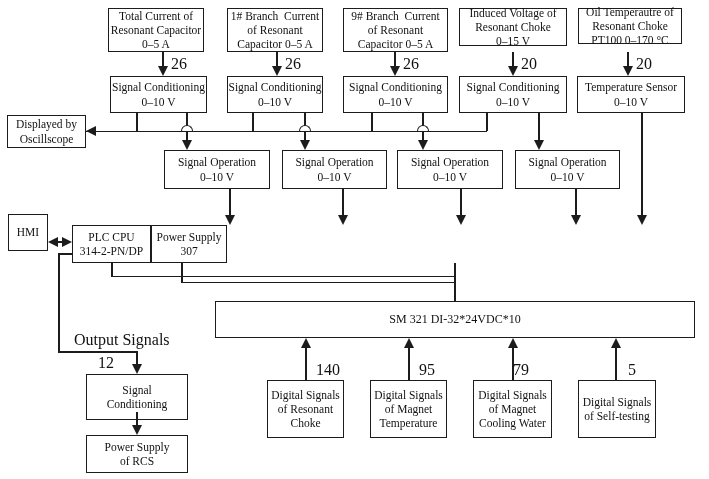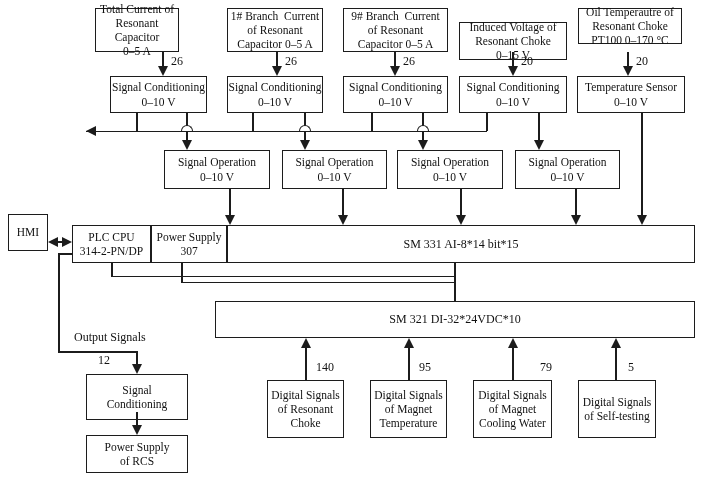--- a/index.html
+++ b/index.html
@@ -13,43 +13,43 @@
   .hline,.vline{position:absolute;background:#1c1c1c;}
   .hline{height:1.5px;}
   .vline{width:1.5px;}
   .ah{position:absolute;width:0;height:0;}
   .ah.down{border-left:5px solid transparent;border-right:5px solid transparent;border-top:10px solid #1c1c1c;}
   .ah.up{border-left:5px solid transparent;border-right:5px solid transparent;border-bottom:10px solid #1c1c1c;}
   .ah.left{border-top:5px solid transparent;border-bottom:5px solid transparent;border-right:10px solid #1c1c1c;}
   .ah.right{border-top:5px solid transparent;border-bottom:5px solid transparent;border-left:10px solid #1c1c1c;}
   .hop{position:absolute;width:12px;height:6px;box-sizing:border-box;background:#fff;
        border:1.5px solid #1c1c1c;border-bottom:none;border-radius:6px 6px 0 0;}
-  .lbl{position:absolute;font-size:12px;line-height:1.1;white-space:nowrap;}
+  .lbl{position:absolute;font-size:16px;line-height:1.1;white-space:nowrap;}
 </style>
 </head>
 <body>
 
 <div id="stage">
 
-  <div class="box" style="left:95px;top:8px;width:84px;height:44px">
+  <div class="box" style="left:108px;top:8px;width:96px;height:44px">
     <span>Total Current of</span>
     <span>Resonant Capacitor</span>
     <span>0–5 A</span>
   </div>
   <div class="box" style="left:227px;top:8px;width:96px;height:44px">
     <span>1# Branch  Current</span>
     <span>of Resonant</span>
     <span>Capacitor 0–5 A</span>
   </div>
   <div class="box" style="left:343px;top:8px;width:105px;height:44px">
     <span>9# Branch  Current</span>
     <span>of Resonant</span>
     <span>Capacitor 0–5 A</span>
   </div>
-  <div class="box" style="left:459px;top:22px;width:108px;height:38px">
+  <div class="box" style="left:459px;top:8px;width:108px;height:38px">
     <span>Induced Voltage of</span>
     <span>Resonant Choke</span>
     <span>0–15 V</span>
   </div>
   <div class="box" style="left:578px;top:8px;width:104px;height:36px">
     <span>Oil Temperautre of</span>
     <span>Resonant Choke</span>
     <span>PT100 0–170 °C</span>
   </div>
 
@@ -87,20 +87,24 @@
   </div>
   <div class="box" style="left:459px;top:76px;width:108px;height:37px">
     <span>Signal Conditioning</span>
     <span>0–10 V</span>
   </div>
   <div class="box" style="left:577px;top:76px;width:108px;height:37px">
     <span>Temperature Sensor</span>
     <span>0–10 V</span>
   </div>
 
+  <div class="box" style="left:7px;top:115px;width:79px;height:33px">
+    <span>Displayed by</span>
+    <span>Oscillscope</span>
+  </div>
   <div class="hline" style="left:86px;top:130.5px;width:401px"></div>
   <div class="ah left" style="left:86px;top:126px"></div>
 
   <div class="vline" style="left:136px;top:113px;height:18px"></div>
   <div class="vline" style="left:252px;top:113px;height:18px"></div>
   <div class="vline" style="left:371px;top:113px;height:18px"></div>
   <div class="vline" style="left:486px;top:113px;height:18px"></div>
 
   <div class="vline" style="left:186px;top:113px;height:13px"></div>
   <div class="hop" style="left:181px;top:125px"></div>
@@ -157,23 +161,20 @@
   <div class="ah right" style="left:62px;top:237px"></div>
 
   <div class="box" style="left:72px;top:225px;width:79px;height:38px">
     <span>PLC CPU</span>
     <span>314-2-PN/DP</span>
   </div>
   <div class="box" style="left:151px;top:225px;width:76px;height:38px">
     <span>Power Supply</span>
     <span>307</span>
   </div>
-  <div class="box big" style="left:227px;top:225px;width:468px;height:38px">
-    <span>SM 331 AI-8*14 bit*15</span>
-  </div>
 
   <div class="vline" style="left:111px;top:263px;height:14px"></div>
   <div class="hline" style="left:111px;top:275.5px;width:345px"></div>
   <div class="vline" style="left:181px;top:263px;height:20px"></div>
   <div class="hline" style="left:181px;top:281.5px;width:275px"></div>
   <div class="vline" style="left:454px;top:263px;height:38px"></div>
 
   <div class="box big" style="left:215px;top:301px;width:480px;height:37px">
     <span>SM 321 DI-32*24VDC*10</span>
   </div>
@@ -200,21 +201,21 @@
   <div class="ah up" style="left:301px;top:338px"></div>
   <div class="vline" style="left:305px;top:347px;height:33px"></div>
   <div class="lbl" style="left:316px;top:361px">140</div>
 
   <div class="ah up" style="left:404px;top:338px"></div>
   <div class="vline" style="left:408px;top:347px;height:33px"></div>
   <div class="lbl" style="left:419px;top:361px">95</div>
 
   <div class="ah up" style="left:508px;top:338px"></div>
   <div class="vline" style="left:512px;top:347px;height:33px"></div>
-  <div class="lbl" style="left:540px;top:361px">79</div>
+  <div class="lbl" style="left:513px;top:361px">79</div>
 
   <div class="ah up" style="left:611px;top:338px"></div>
   <div class="vline" style="left:615px;top:347px;height:33px"></div>
   <div class="lbl" style="left:628px;top:361px">5</div>
 
   <div class="box" style="left:267px;top:380px;width:77px;height:58px">
     <span>Digital Signals</span>
     <span>of Resonant</span>
     <span>Choke</span>
   </div>

